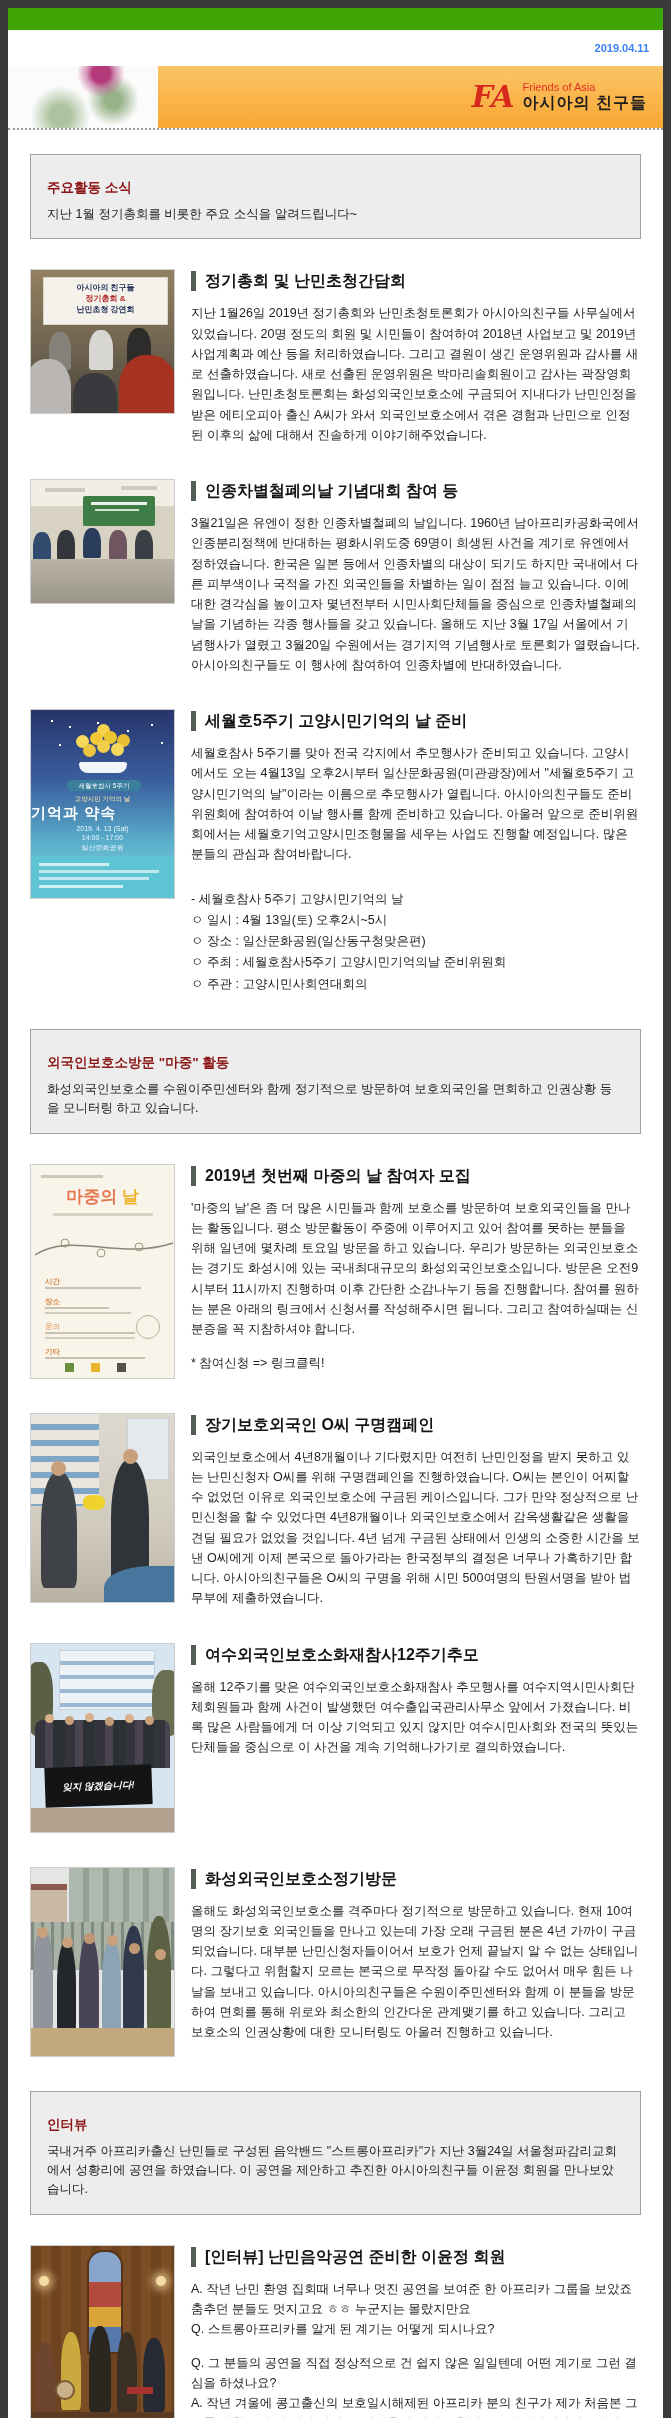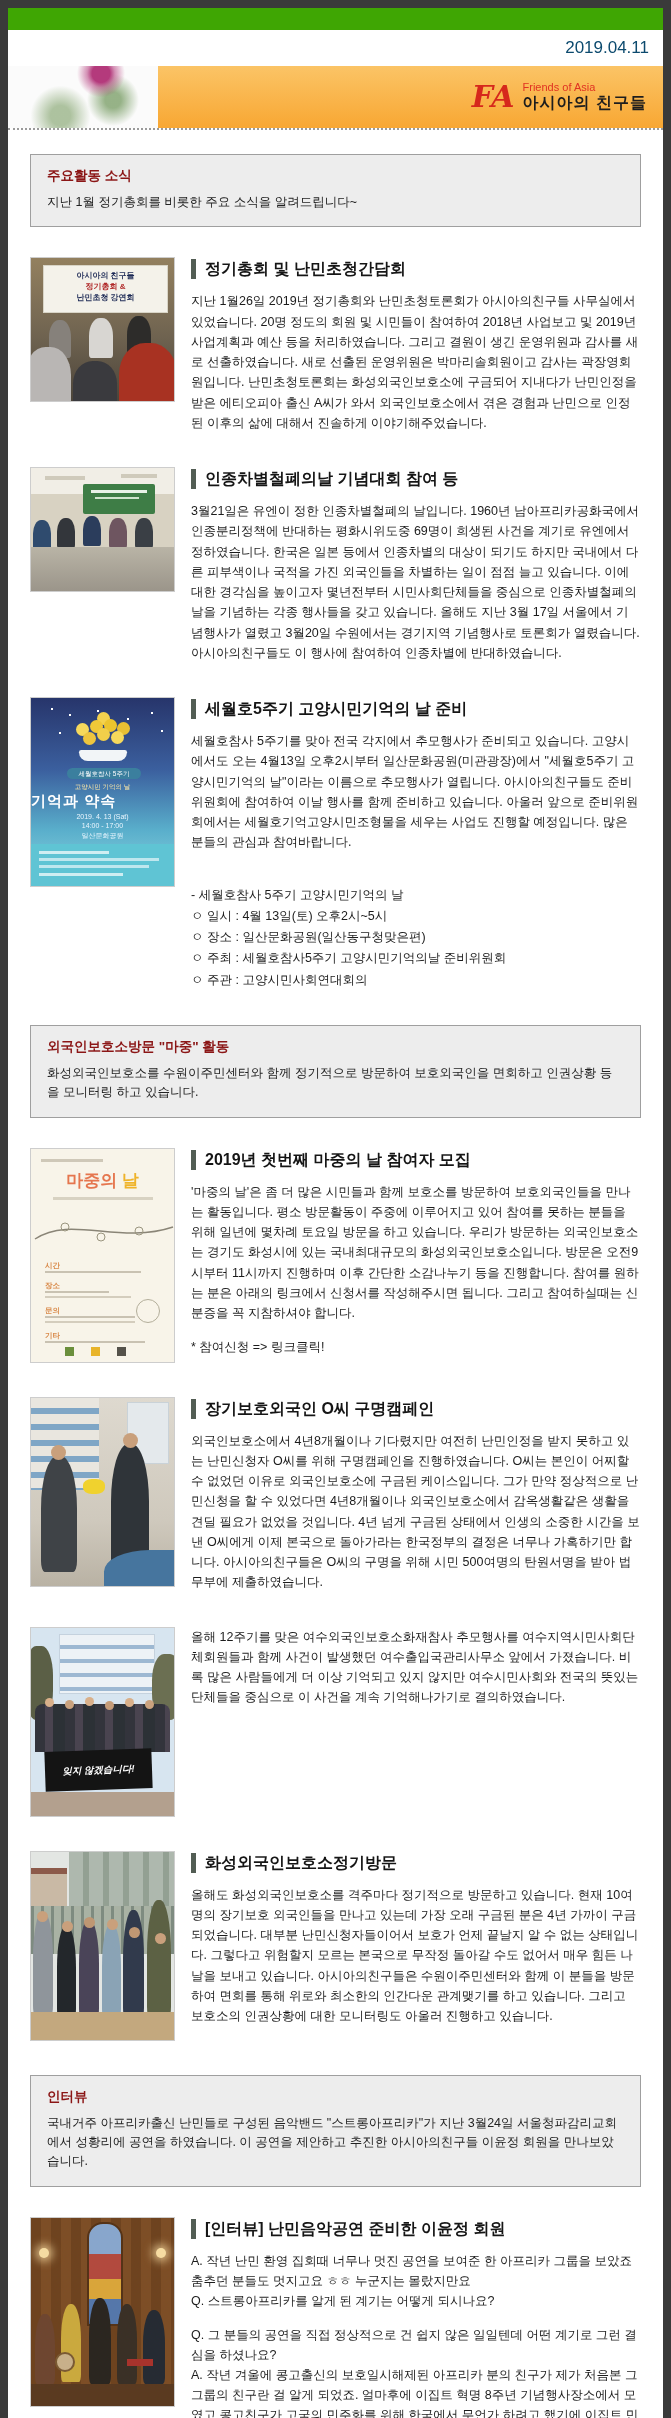--- a/index.html
+++ b/index.html
@@ -1,42 +1,42 @@
 <!DOCTYPE html>
 <html><head>
 <meta charset="utf-8">
 <style>
   html,body{margin:0;padding:0;background:#888;}
   body{font-family:"Liberation Sans","DejaVu Sans",sans-serif;}
   .frame{width:671px;min-height:2418px;margin:0 auto;background:#ffffff;
          border:8px solid #3a3a3a;box-sizing:border-box;display:flex;flex-direction:column;}
   .topbar{height:22px;background:#3fa603;}
   .dateband{height:36px;display:flex;align-items:center;justify-content:flex-end;padding-right:14px;}
-  .dateband .date{font-size:17px;font-weight:normal;color:#0c4a6e;}
+  .dateband .date{font-size:11px;font-weight:bold;color:#3b82f6;}
   .banner{height:62px;display:flex;border-bottom:2px dotted #9a9a9a;}
   .banner-photo{width:150px;background:
       radial-gradient(circle at 62% 12%, #b43a7c 0 9px, rgba(180,58,124,.55) 14px, rgba(180,58,124,0) 24px),
       radial-gradient(circle at 70% 55%, rgba(125,160,106,.8) 0 8px, rgba(125,160,106,0) 26px),
       radial-gradient(circle at 35% 80%, rgba(140,170,120,.7) 0 10px, rgba(140,170,120,0) 30px),
       #fbfbfb;}
   .banner-orange{flex:1;background:linear-gradient(180deg,#fbc466,#f8a733);display:flex;align-items:center;justify-content:flex-end;padding-right:16px;}
   .logo{display:flex;align-items:center;gap:8px;}
   .fa-mono{font-family:"DejaVu Serif",serif;font-style:italic;font-weight:bold;font-size:30px;color:#d6281c;line-height:1;}
   .logo-text{display:flex;flex-direction:column;line-height:1.15;}
   .logo-en{color:#e03222;font-size:11px;}
   .logo-ko{color:#1d1d1d;font-size:16px;font-weight:bold;letter-spacing:1px;}
   .main{padding:24px 22px 30px 22px;}
   .notice{border:1px solid #9f9f9f;background:#ededed;padding:12px 16px 14px 16px;margin-bottom:30px;}
-  .notice-title{color:#8b1616;font-weight:bold;font-size:13.5px;margin-bottom:8px;}
+  .notice-title{color:#8b1616;font-weight:bold;font-size:13.5px;margin-bottom:8px;margin-top:12px;}
   .notice-body{font-size:12.5px;color:#222;line-height:1.55;}
   .article{display:flex;gap:16px;margin-bottom:34px;}
   .a-text{flex:1;min-width:0;}
   .a-title{font-size:16px;font-weight:bold;color:#151515;border-left:5px solid #525d54;padding-left:9px;margin:2px 0 12px 0;line-height:1.25;}
   .a-body{font-size:12.5px;color:#1c1c1c;line-height:1.62;}
-  .a-list{font-size:12.5px;color:#1c1c1c;line-height:1.7;margin-top:32px;}
+  .a-list{font-size:12.5px;color:#1c1c1c;line-height:1.7;margin-top:24px;}
   .a-link{font-size:12.5px;color:#1c1c1c;margin-top:16px;cursor:pointer;}
   .qa{font-size:12.5px;color:#1c1c1c;line-height:1.6;margin-bottom:14px;}
   .photo{position:relative;width:145px;flex:0 0 145px;overflow:hidden;border:1px solid #cdcdcd;box-sizing:border-box;background:#ddd;}
   .abs{position:absolute;}
   .fig{position:absolute;border-radius:45% 45% 10% 10%;display:block;}
 </style>
 </head>
 <body>
 
 <div class="frame">
@@ -152,21 +152,21 @@
           <path d="M4,34 C40,10 88,40 142,22" stroke="#8a8577" stroke-width="1.5" fill="none"></path>
           <circle cx="34" cy="22" r="4" fill="none" stroke="#9a957f" stroke-width="1"></circle>
           <circle cx="70" cy="32" r="4" fill="none" stroke="#9a957f" stroke-width="1"></circle>
           <circle cx="108" cy="26" r="4" fill="none" stroke="#9a957f" stroke-width="1"></circle>
         </svg>
         <span class="abs" style="left:14px;top:112px;color:#d98a4a;font-size:7.5px;font-weight:bold">시간</span>
         <span class="abs" style="left:14px;top:122px;width:96px;height:2.5px;background:#c9c2b2"></span>
         <span class="abs" style="left:14px;top:132px;color:#d98a4a;font-size:7.5px;font-weight:bold">장소</span>
         <span class="abs" style="left:14px;top:142px;width:64px;height:2.5px;background:#c9c2b2"></span>
         <span class="abs" style="left:14px;top:147px;width:86px;height:2.5px;background:#d4cdbd"></span>
-        <span class="abs" style="left:14px;top:157px;color:#d98a4a;font-size:7.5px;font-weight:bold">문의</span>
+        <span class="abs" style="left:14px;top:157px;color:#d98a4a;font-size:7.5px;font-weight:normal">문의</span>
         <span class="abs" style="left:14px;top:167px;width:90px;height:2.5px;background:#c9c2b2"></span>
         <span class="abs" style="left:14px;top:172px;width:90px;height:2.5px;background:#d4cdbd"></span>
         <span class="abs" style="left:14px;top:182px;color:#d98a4a;font-size:7.5px;font-weight:bold">기타</span>
         <span class="abs" style="left:14px;top:192px;width:100px;height:2.5px;background:#c9c2b2"></span>
         <span class="abs" style="right:14px;top:150px;width:22px;height:22px;border:1.5px solid #b3ae9a;border-radius:50%"></span>
         <span class="abs" style="left:34px;bottom:6px;width:9px;height:9px;background:#6b8f3c"></span>
         <span class="abs" style="left:60px;bottom:6px;width:9px;height:9px;background:#e8b42a"></span>
         <span class="abs" style="left:86px;bottom:6px;width:9px;height:9px;background:#55524a"></span>
       </div>
       <div class="a-text">
@@ -199,20 +199,21 @@
         <span class="abs" style="left:-6px;top:18px;width:28px;height:74px;background:#5b5f46;border-radius:40%"></span>
         <span class="abs" style="right:-8px;top:26px;width:30px;height:66px;background:#6b6f52;border-radius:40%"></span>
         <span class="abs" style="left:4px;right:4px;top:76px;height:48px;border-radius:8px 8px 0 0;background:repeating-linear-gradient(90deg,#33343c 0 10px,#4a4450 10px 18px,#2c3136 18px 30px)"></span>
         <span class="abs" style="left:14px;top:70px;width:9px;height:9px;border-radius:50%;background:#d9b08a;box-shadow:20px 2px 0 #caa27e,40px -1px 0 #d9b08a,60px 3px 0 #c59c78,80px 0 0 #d9b08a,100px 2px 0 #caa27e"></span>
         <span class="abs" style="left:14px;right:22px;bottom:26px;height:40px;background:#141414;transform:rotate(-2deg);display:flex;align-items:center;justify-content:center">
           <span style="color:#fff;font-size:9.5px;font-style:italic;font-weight:bold">잊지 않겠습니다!</span>
         </span>
         <span class="abs" style="left:0;right:0;bottom:0;height:24px;background:#b3a08e"></span>
       </div>
       <div class="a-text">
+        <div class="a-title">여수외국인보호소화재참사12주기추모</div>
         <div class="a-body">올해 12주기를 맞은 여수외국인보호소화재참사 추모행사를 여수지역시민사회단체회원들과 함께 사건이 발생했던 여수출입국관리사무소 앞에서 가졌습니다. 비록 많은 사람들에게 더 이상 기억되고 있지 않지만 여수시민사회와 전국의 뜻있는 단체들을 중심으로 이 사건을 계속 기억해나가기로 결의하였습니다.</div>
       </div>
     </div>
 
     <div class="article">
       <div class="photo" style="height:190px;background:#e3e6e3">
         <span class="abs" style="left:38px;top:0;right:0;height:54px;background:repeating-linear-gradient(90deg,#aeb8ae 0 14px,#93a093 14px 20px)"></span>
         <span class="abs" style="left:0;top:16px;width:36px;height:32px;background:#c9b9a5;border-top:6px solid #8c5a4a"></span>
         <span class="abs" style="left:0;right:0;top:54px;height:48px;background:repeating-linear-gradient(90deg,#7e8b80 0 3px,#a9b2a4 3px 10px)"></span>
         <i class="fig" style="left:2px;bottom:24px;width:20px;height:104px;background:#8f959b"></i>

